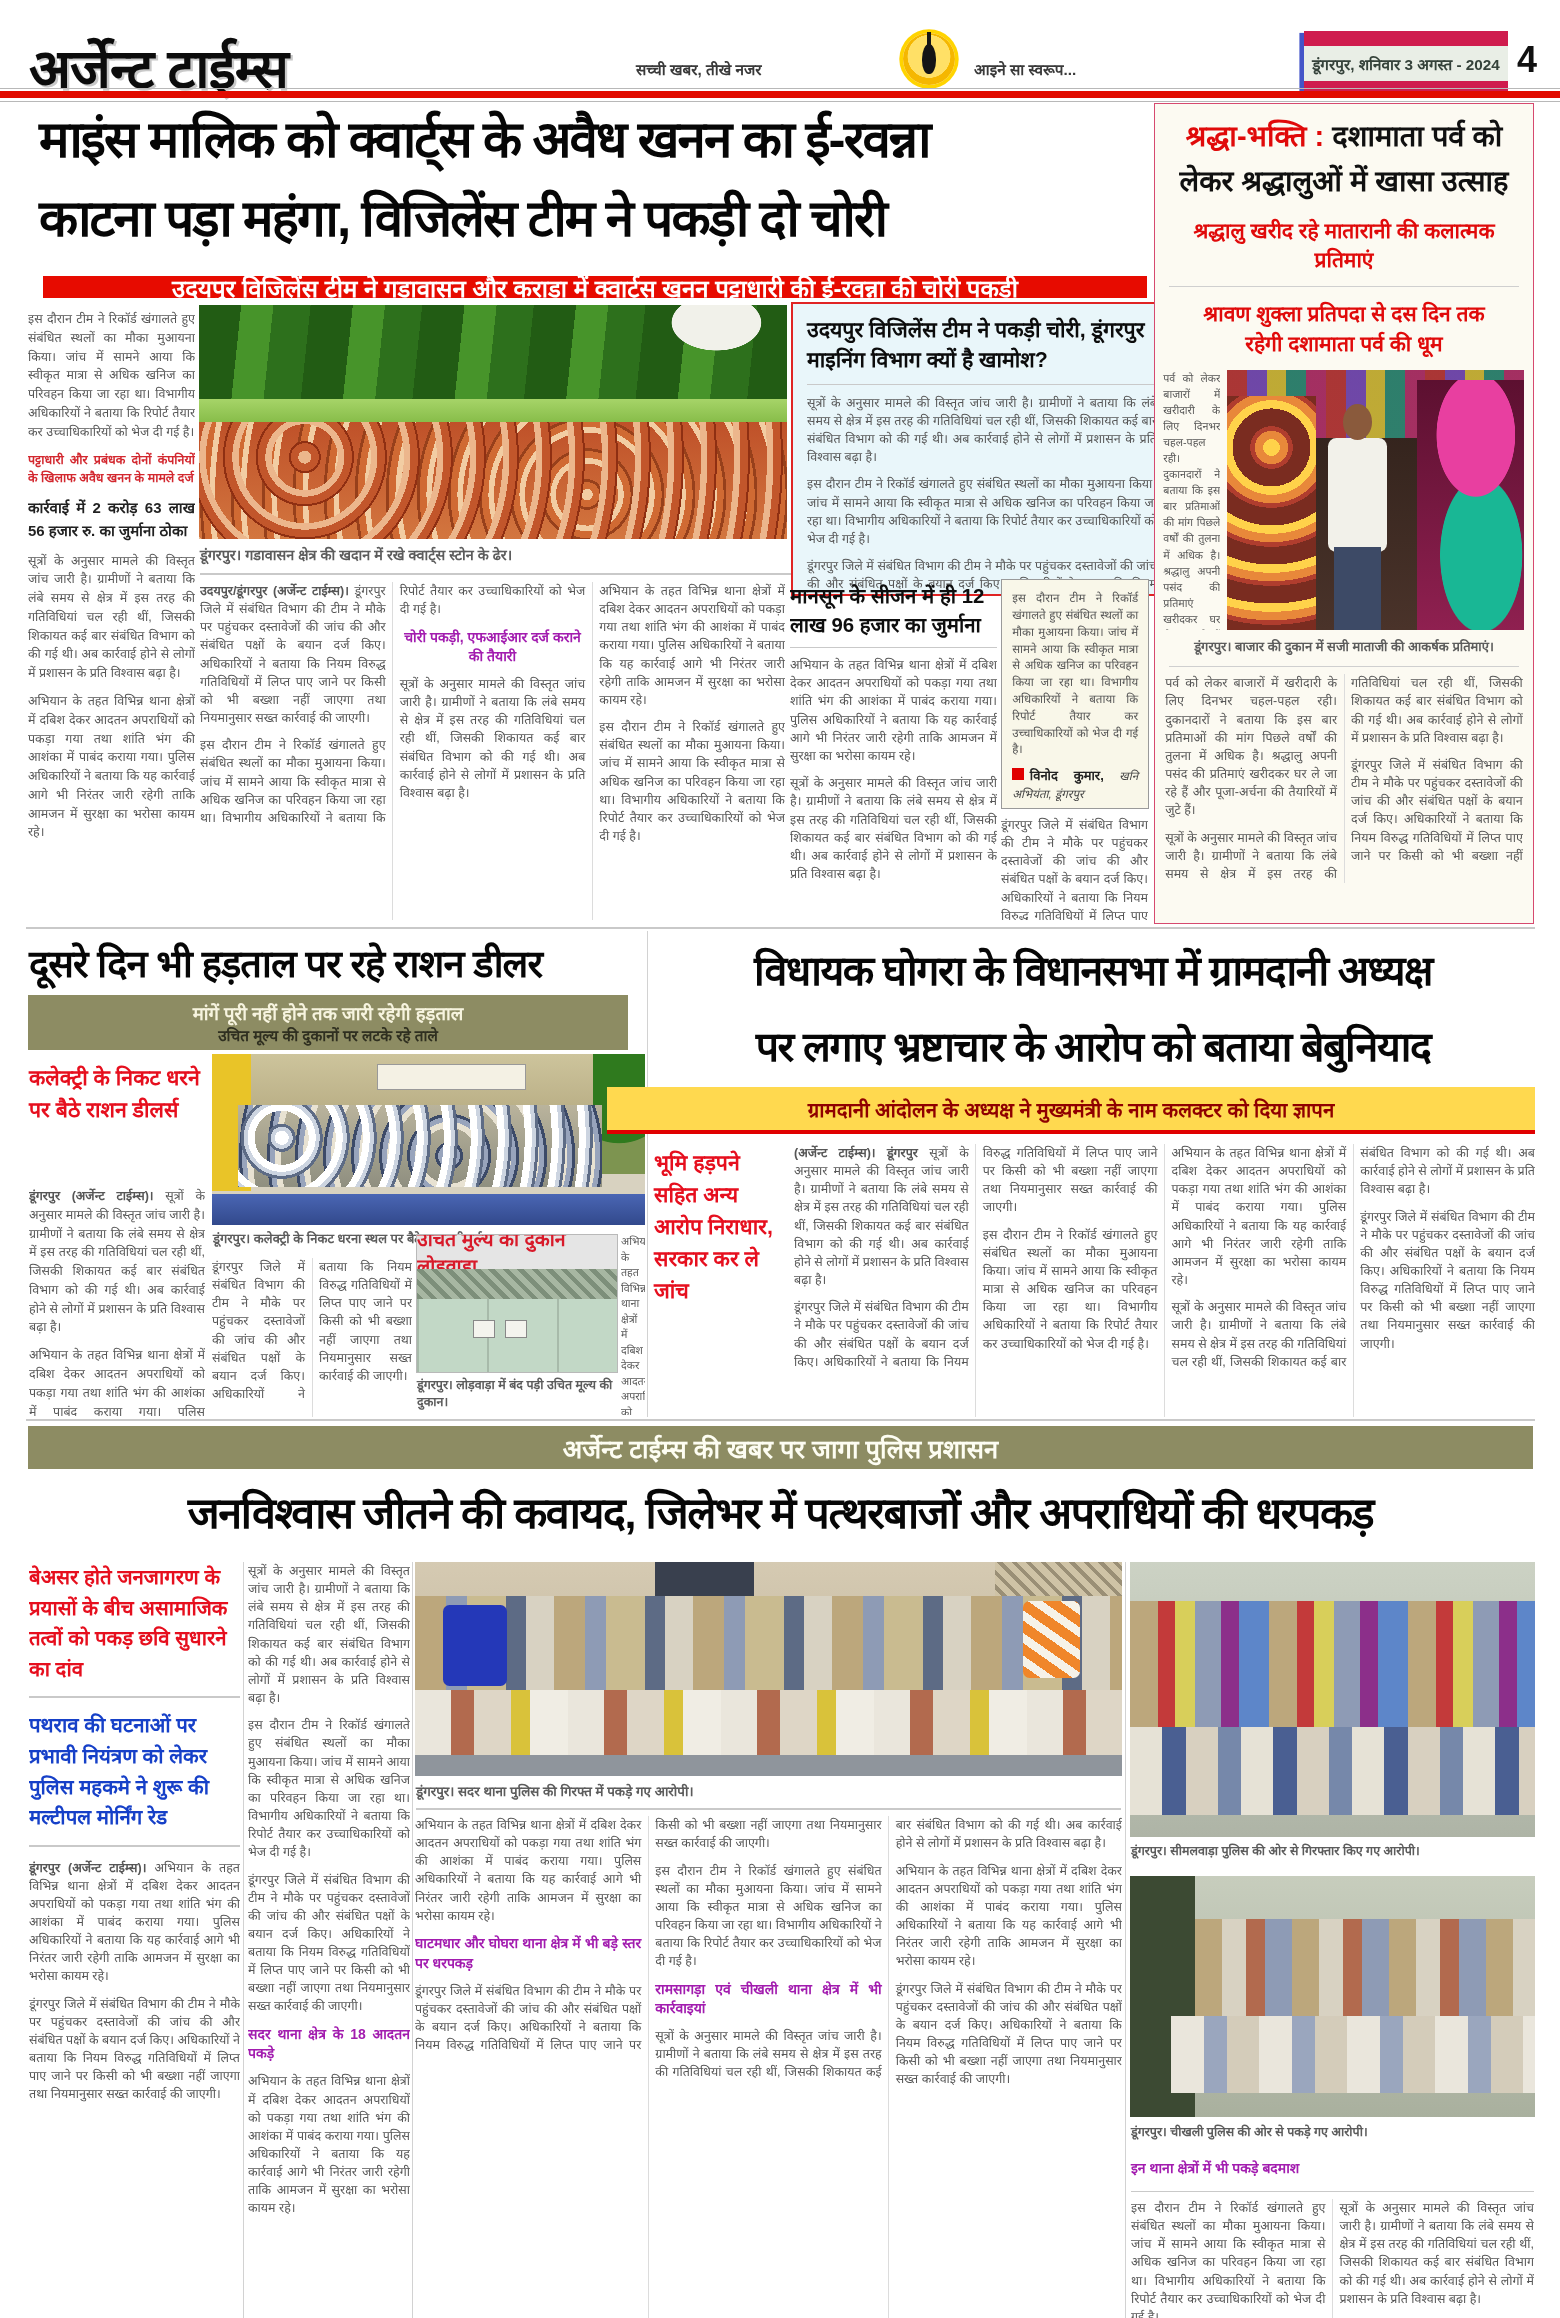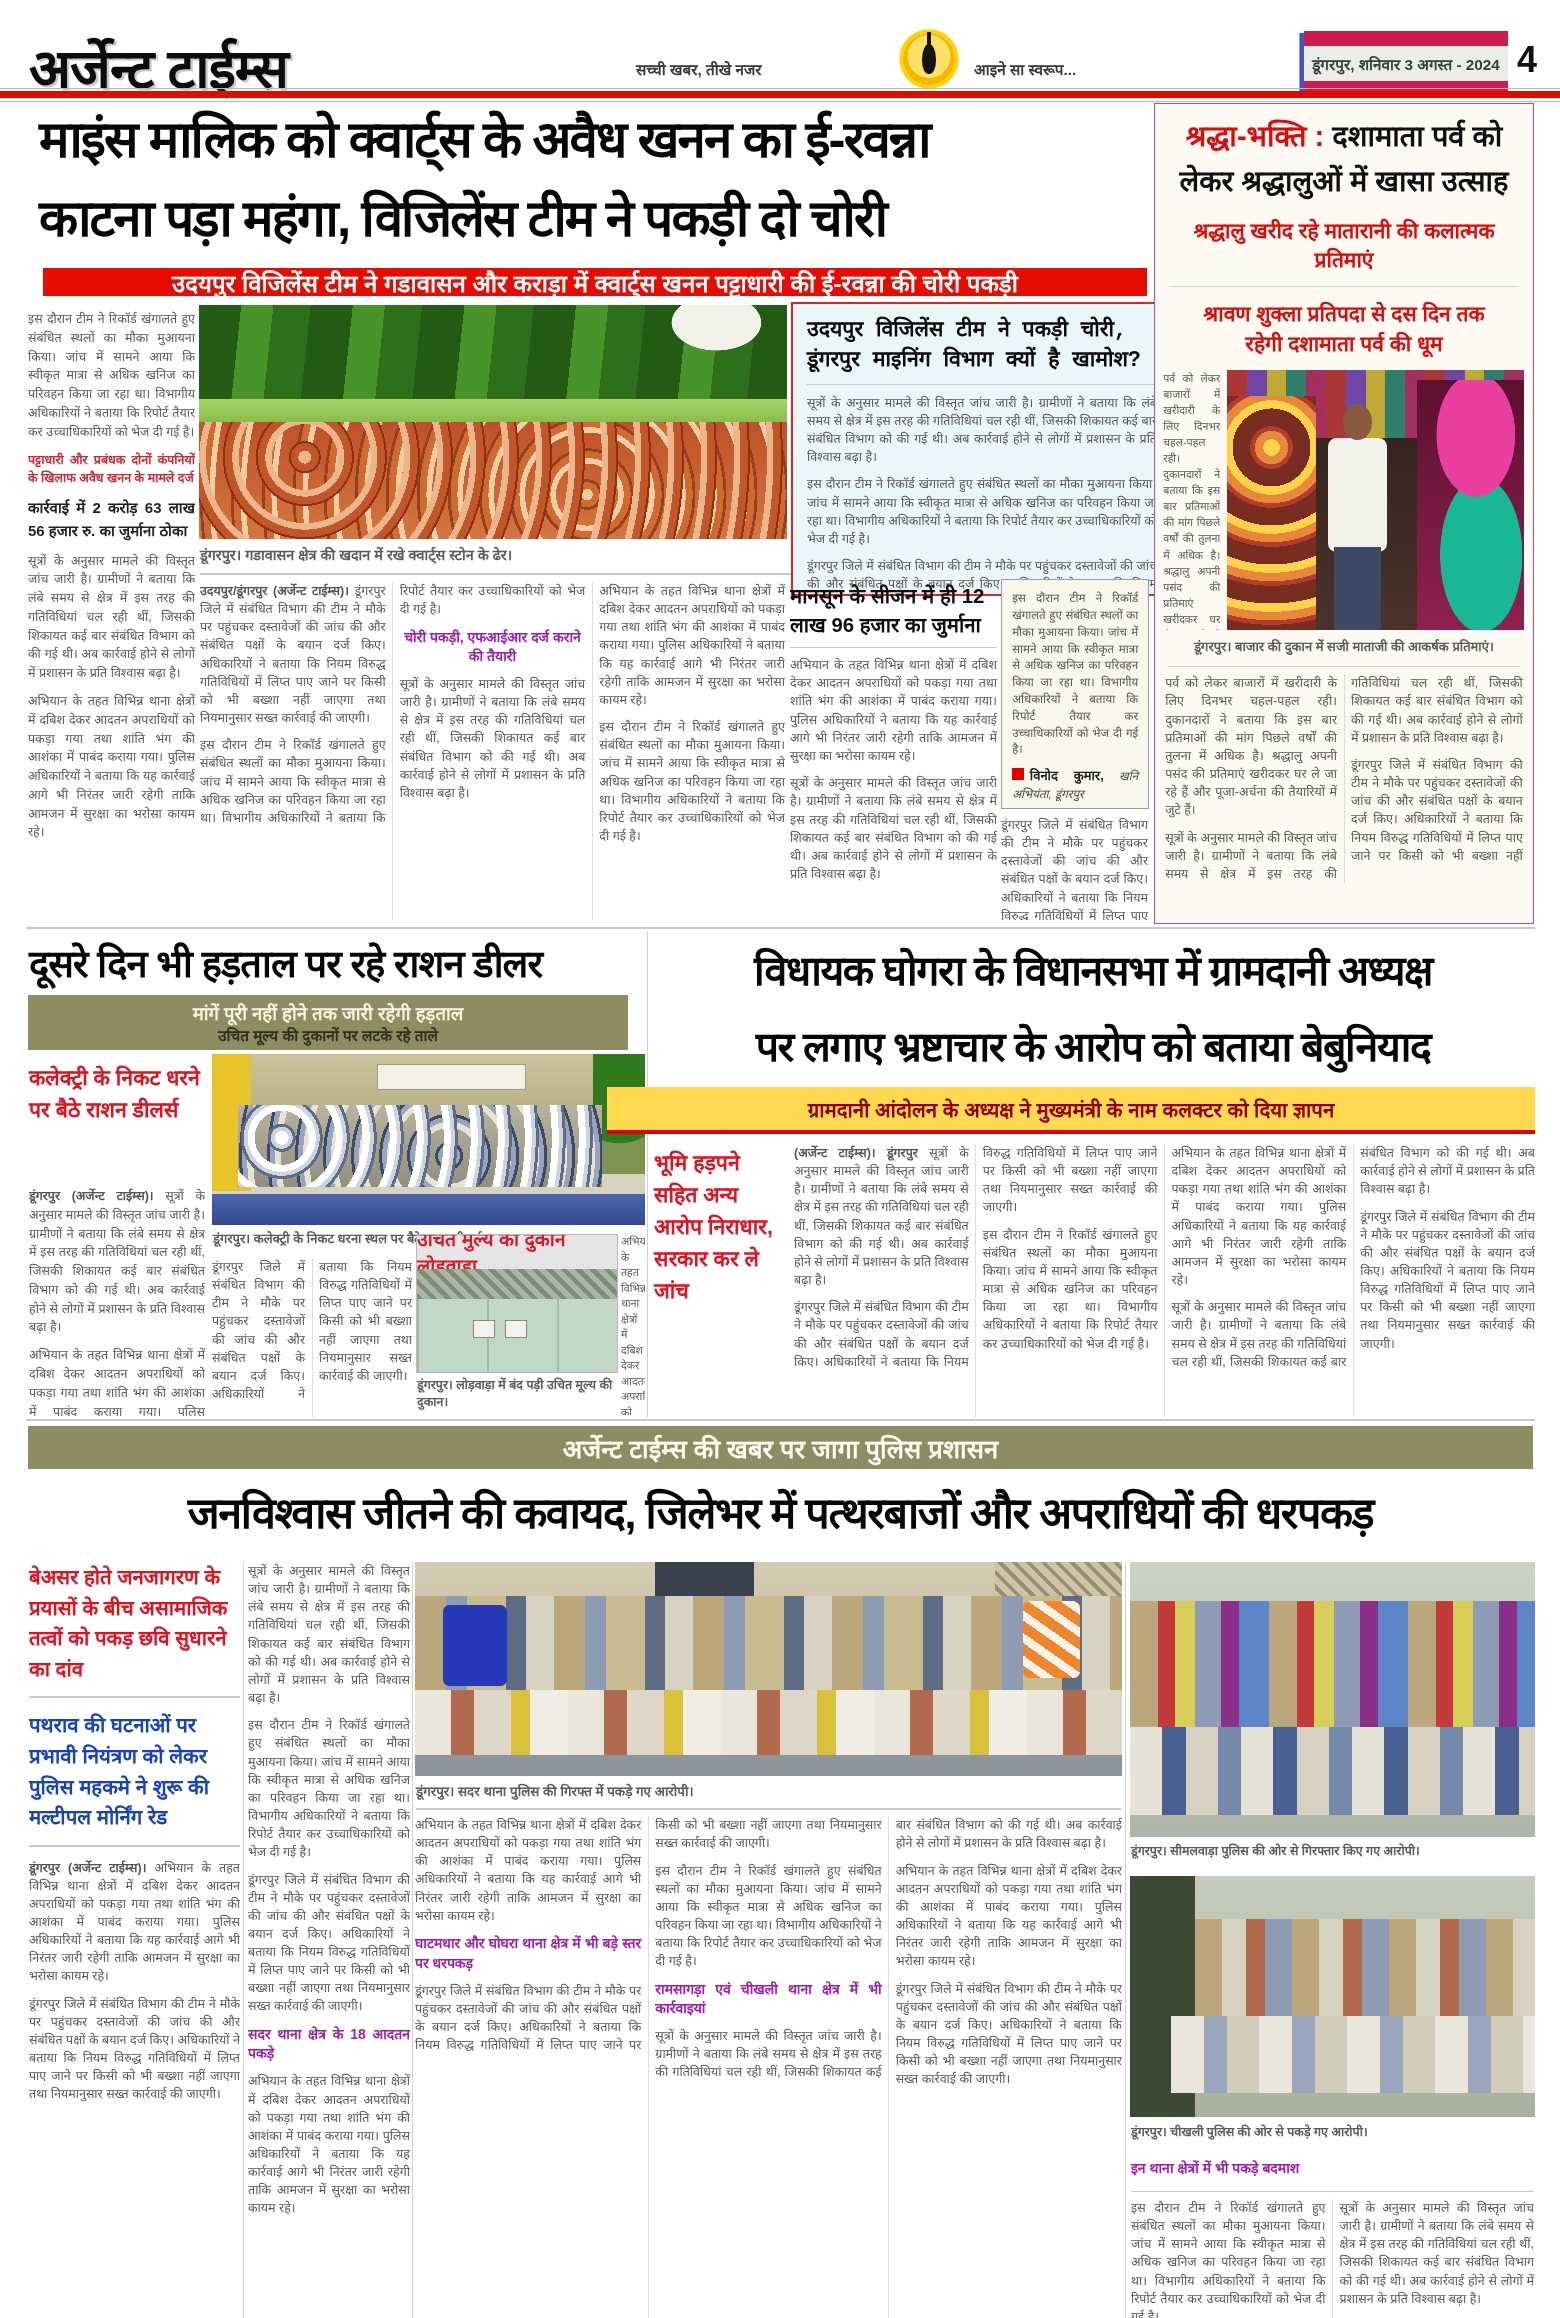--- a/index.html
+++ b/index.html
@@ -33,21 +33,21 @@
          display:flex;align-items:center;justify-content:center;}
   .body-sm{font-size:12.5px;line-height:1.45;color:#565656;}
   .leftcol-txt{font-size:12.5px;line-height:1.5;color:#4a4a4a;opacity:.93;}
   .cap{font-size:14.4px;font-weight:700;color:#5c5c5c;}
   .hrule{background:#c9c9c9;}
   .vrule{background:#d2d2d2;}
   .cols3{column-count:3;column-gap:14px;column-rule:0.5px solid #dcdcdc;overflow:hidden;}
   .cols2{column-count:2;column-gap:14px;column-rule:0.5px solid #dcdcdc;overflow:hidden;}
   .cols4{column-count:4;column-gap:14px;column-rule:0.5px solid #dcdcdc;overflow:hidden;}
   .bluebox{background:#e9f6fa;border:2.8px solid #e02424;}
-  .bluebox h3{margin:0 0 8.3px 0;font-size:21.3px;line-height:1.4;color:#0c0c0c;font-family:Liberation Mono, monospace;}
+  .bluebox h3{margin:0 0 8.3px 0;font-size:21.3px;line-height:1.4;color:#0c0c0c;}
   .creambox{background:#f9f7e9;border:1.4px solid #9a9a9a;}
   .redsq{display:inline-block;width:12px;height:12px;background:#e00000;margin-right:5.6px;}
   .subhead-bk{font-size:20.4px;font-weight:800;color:#0e0e0e;line-height:1.4;}
   .inner-h{font-size:14px;font-weight:800;color:#a21caf;line-height:1.4;margin:2.8px 0 8.3px 0;}
   
   .rail{background:#fcfaf2;border:1.9px solid #d6496f;overflow:hidden;}
   .rail-h{font-size:29px;font-weight:800;line-height:1.55;color:#101010;text-align:center;margin:10.2px 12px 0 12px;}
   .kicker{color:#e00a0a;}
   .railsub{font-size:21px;font-weight:800;color:#e00a0a;text-align:center;line-height:1.4;margin:12px 28px 0 28px;}
   .railhr{height:1.4px;background:#cfcfcf;margin:11px 14px 0 14px;}
@@ -152,21 +152,21 @@
   <div class="datetext">डूंगरपुर, शनिवार 3 अगस्त - 2024</div>
   <div class="datebar" style="bottom:0;"></div>
 </div>
 <div class="abs pagenum" style="left:1517px;top:39px;">4</div>
 <div class="abs grayline" style="left:0;top:88px;width:1560px;height:1.4px;"></div>
 <div class="abs redrule" style="left:0;top:91px;width:1560px;height:7.4px;"></div>
 <div class="abs grayline" style="left:0;top:101px;width:1560px;height:1.4px;"></div>
 
 <div class="abs h-lead nowrap" style="left:39px;top:109px;width:1108px;">माइंस मालिक को क्वार्ट्स के अवैध खनन का ई-रवन्ना</div>
 <div class="abs h-lead nowrap" style="left:39px;top:188px;width:1108px;">काटना पड़ा महंगा, विजिलेंस टीम ने पकड़ी दो चोरी</div>
-<div class="abs strap" style="left:43px;top:268px;width:1104px;height:28px;">उदयपुर विजिलेंस टीम ने गडावासन और कराड़ा में क्वार्ट्स खनन पट्टाधारी की ई-रवन्ना की चोरी पकड़ी</div>
+<div class="abs strap" style="left:43px;top:276px;width:1104px;height:22px;">उदयपुर विजिलेंस टीम ने गडावासन और कराड़ा में क्वार्ट्स खनन पट्टाधारी की ई-रवन्ना की चोरी पकड़ी</div>
 
 <div class="abs leftcol-txt just" style="left:28px;top:310px;width:167px;height:610px;overflow:hidden;">
   <p>इस दौरान टीम ने रिकॉर्ड खंगालते हुए संबंधित स्थलों का मौका मुआयना किया। जांच में सामने आया कि स्वीकृत मात्रा से अधिक खनिज का परिवहन किया जा रहा था। विभागीय अधिकारियों ने बताया कि रिपोर्ट तैयार कर उच्चाधिकारियों को भेज दी गई है।</p>
   <p style="color:#d01820;font-weight:700;">पट्टाधारी और प्रबंधक दोनों कंपनियों के खिलाफ अवैध खनन के मामले दर्ज</p>
   <p style="color:#111;font-weight:800;font-size:15px;">कार्रवाई में 2 करोड़ 63 लाख 56 हजार रु. का जुर्माना ठोका</p>
   <p>सूत्रों के अनुसार मामले की विस्तृत जांच जारी है। ग्रामीणों ने बताया कि लंबे समय से क्षेत्र में इस तरह की गतिविधियां चल रही थीं, जिसकी शिकायत कई बार संबंधित विभाग को की गई थी। अब कार्रवाई होने से लोगों में प्रशासन के प्रति विश्वास बढ़ा है।</p>
   <p>अभियान के तहत विभिन्न थाना क्षेत्रों में दबिश देकर आदतन अपराधियों को पकड़ा गया तथा शांति भंग की आशंका में पाबंद कराया गया। पुलिस अधिकारियों ने बताया कि यह कार्रवाई आगे भी निरंतर जारी रहेगी ताकि आमजन में सुरक्षा का भरोसा कायम रहे।</p>
 </div>
 
 <div class="ph" style="left:199px;top:305px;width:588px;height:234px;">

